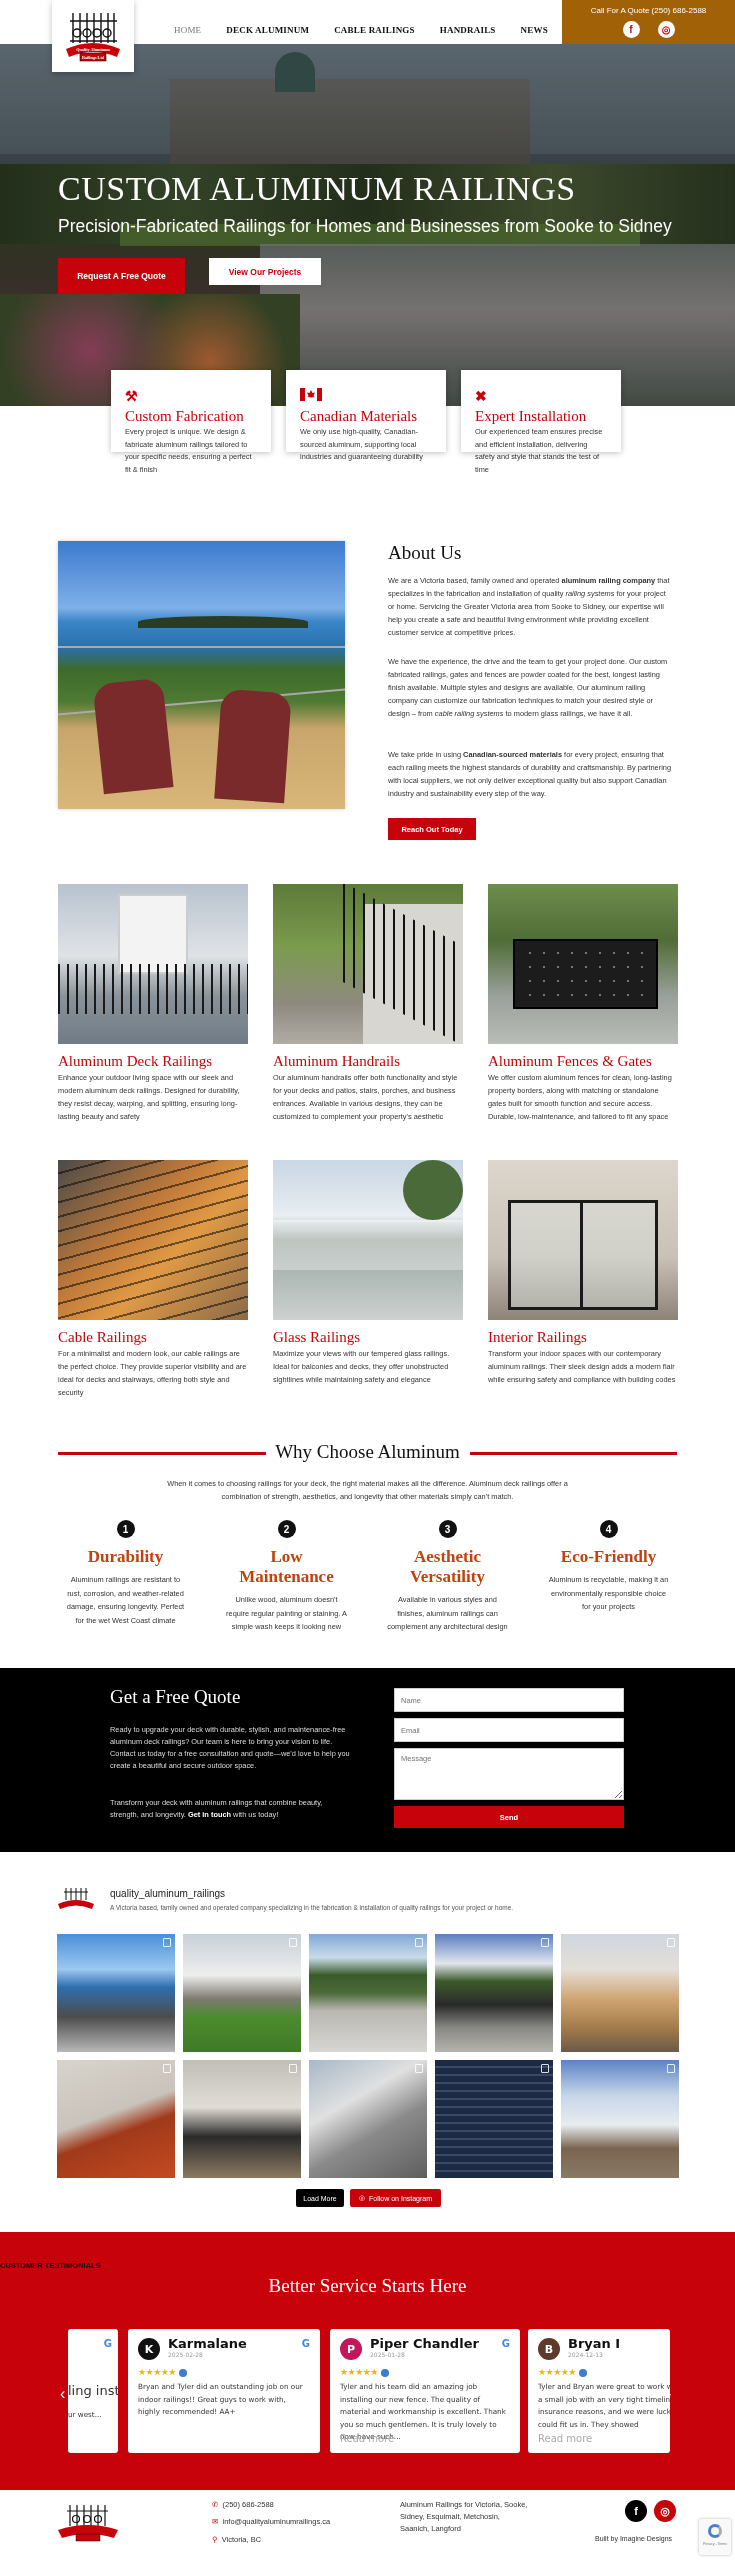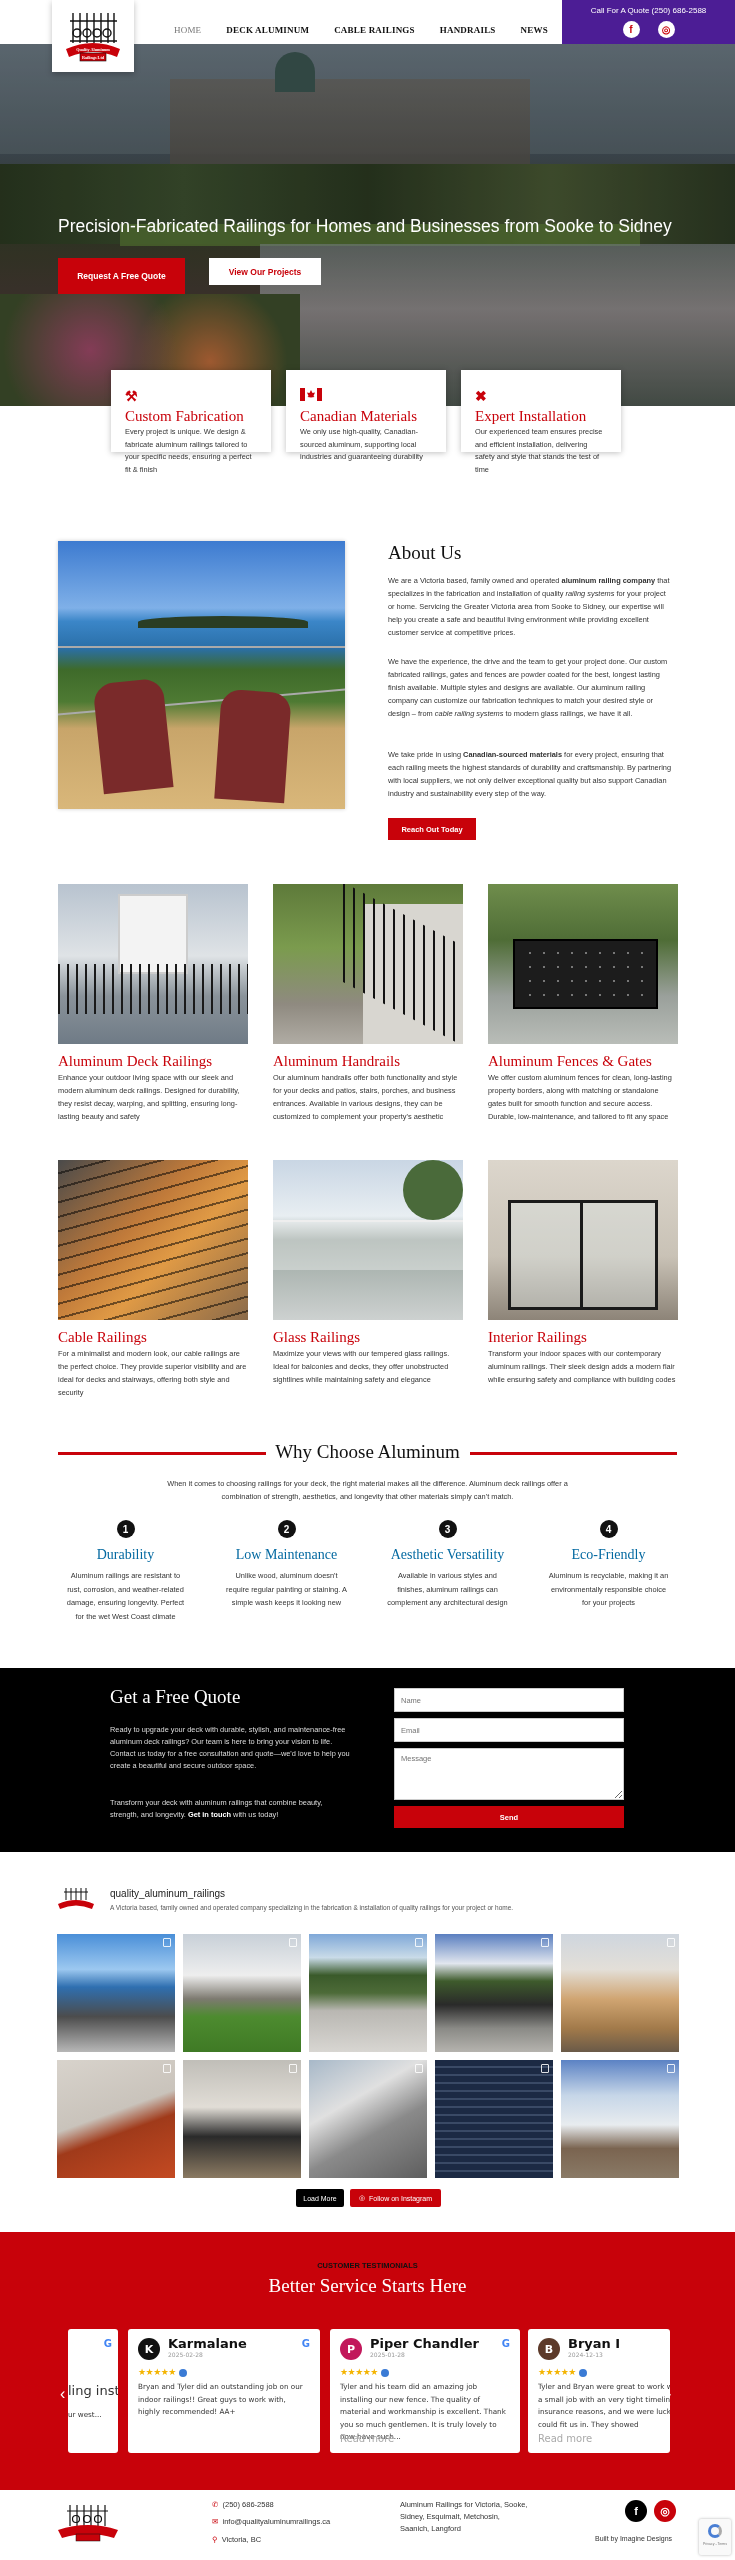--- a/index.html
+++ b/index.html
@@ -4,21 +4,21 @@
 <style>
 *{box-sizing:border-box;margin:0;padding:0}
 body{width:735px;height:2560px;overflow:hidden;background:#fff;font-family:"Liberation Sans",sans-serif;color:#333;position:relative}
 .red{color:#c8020a}
 
 .header{position:absolute;top:0;left:0;width:735px;height:44px;background:#fff;z-index:5}
 .logo-box{position:absolute;left:52px;top:0;width:82px;height:72px;background:#fff;box-shadow:0 2px 6px rgba(0,0,0,.25);z-index:6;display:flex;align-items:center;justify-content:center}
 .nav{position:absolute;left:174px;top:25px;display:flex;gap:0}
 .nav a{font-family:"Liberation Serif",serif;font-size:9px;font-weight:bold;color:#111;text-decoration:none;margin-right:25px;letter-spacing:.2px}
 .nav a.active{color:#777;font-weight:normal}
-.topbar{position:absolute;right:0;top:0;width:173px;height:44px;background:#4c1d95;color:#fff;text-align:center}
+.topbar{position:absolute;right:0;top:0;width:173px;height:44px;background:#a16207;color:#fff;text-align:center}
 .topbar .call{font-size:8px;margin-top:6px;display:block}
 .topbar .socials{display:flex;justify-content:center;gap:18px;margin-top:6px}
 .circ{width:17px;height:17px;border-radius:50%;background:#fff;color:#c8020a;display:flex;align-items:center;justify-content:center;font-size:10px;font-weight:bold}
 
 .hero{position:absolute;top:44px;left:0;width:735px;height:362px;background:linear-gradient(180deg,#5d6a73 0%,#46525a 30%,#3a3d2b 55%,#4a3a36 75%,#2e3a24 100%);overflow:hidden}
 .hero .sky{position:absolute;left:0;top:0;width:735px;height:110px;background:linear-gradient(180deg,#6e7c86,#56636a)}
 .hero .bldg{position:absolute;left:170px;top:35px;width:360px;height:110px;background:linear-gradient(180deg,#6b6a66,#4e4b45);opacity:.9}
 .hero .dome{position:absolute;left:275px;top:8px;width:40px;height:40px;border-radius:50% 50% 0 0;background:#3c5752}
 .hero .trees{position:absolute;left:0;top:120px;width:735px;height:80px;background:linear-gradient(90deg,#2c3a22,#3d5130,#2c3a22,#4a5a35,#2e3b25)}
 .hero .lawn{position:absolute;left:120px;top:180px;width:520px;height:22px;background:#5b7a37;opacity:.8}
@@ -45,39 +45,39 @@
 .svc{position:absolute;width:190px}
 .svc .img{height:160px;width:190px;overflow:hidden;position:relative}
 .svc h3{font-family:"Liberation Serif",serif;color:#c8020a;font-size:15px;font-weight:normal;margin-top:9px}
 .svc p{font-size:7.4px;line-height:13px;color:#333;margin-top:1px}
 
 .why-line{position:absolute;top:1452px;height:3px;background:#c8020a}
 .why h2{position:absolute;left:0;width:735px;top:1441px;text-align:center;font-family:"Liberation Serif",serif;font-size:19px;font-weight:normal;color:#111}
 .why .intro{position:absolute;left:150px;width:435px;top:1477px;text-align:center;font-size:7.4px;line-height:13px}
 .wcol{position:absolute;top:1520px;width:125px;text-align:center}
 .wcol .num{width:18px;height:18px;border-radius:50%;background:#111;color:#fff;font-size:10px;font-weight:bold;margin:0 auto;display:flex;align-items:center;justify-content:center}
-.wcol h4{font-family:"Liberation Serif",serif;color:#0369a1;font-size:14px;font-weight:normal;margin-top:9px}
+.wcol h4{font-family:"Liberation Serif",serif;color:#c2410c;font-size:17px;font-weight:bold;margin-top:9px}
 .wcol p{font-size:7.4px;line-height:13.5px;margin-top:6px}
 
 .quote{position:absolute;top:1668px;left:0;width:735px;height:184px;background:#000;color:#eee}
 .quote h2{position:absolute;left:110px;top:18px;font-family:"Liberation Serif",serif;font-size:19px;font-weight:normal;color:#fff}
 .quote p{position:absolute;left:110px;width:240px;font-size:7.4px;line-height:12px;color:#ddd}
 .quote input,.quote textarea{position:absolute;left:394px;width:230px;border:1px solid #ccc;background:#fff;font-size:7.5px;padding:0 6px;font-family:"Liberation Sans",sans-serif;color:#333}
 .quote .send{position:absolute;left:394px;top:138px;width:230px;height:22px;font-size:7.5px}
 
 .insta-head{position:absolute;top:1886px;left:56px}
 .insta-grid{position:absolute;top:1934px;left:57px;display:grid;grid-template-columns:repeat(5,118px);grid-auto-rows:118px;gap:8px 8px}
 .insta-grid .t{position:relative;overflow:hidden}
 .insta-grid .t .ci{position:absolute;right:4px;top:4px;width:8px;height:9px;border:1px solid #fff;opacity:.85;border-radius:1px}
 .insta-btns{position:absolute;top:2189px;left:296px;display:flex;gap:6px}
 .insta-btns .lm{background:#000;color:#fff;font-size:7px;width:48px;height:18px;display:flex;align-items:center;justify-content:center;border-radius:2px}
 .insta-btns .fo{background:#c8020a;color:#fff;font-size:7px;width:91px;height:18px;display:flex;align-items:center;justify-content:center;border-radius:2px;gap:4px}
 
 .testi{position:absolute;top:2232px;left:0;width:735px;height:258px;background:#c8020a}
-.testi .kick{position:absolute;top:29px;width:735px;text-align:center;font-size:7.5px;font-weight:bold;color:#111}
+.testi .kick{position:absolute;top:29px;width:735px;font-size:7.5px;font-weight:bold;color:#111}
 .testi h2{position:absolute;top:43px;width:735px;text-align:center;font-family:"Liberation Serif",serif;font-weight:normal;font-size:19px;color:#fff}
 .rcard{position:absolute;top:97px;height:124px;background:#fff;border-radius:3px;overflow:hidden;font-family:"DejaVu Sans",sans-serif}
 .rcard .av{position:absolute;left:10px;top:9px;width:22px;height:22px;border-radius:50%;display:flex;align-items:center;justify-content:center;color:#fff;font-size:11px;font-weight:bold}
 .rcard .nm{position:absolute;left:40px;top:7px;font-size:13px;font-weight:bold;color:#111}
 .rcard .dt{position:absolute;left:40px;top:22px;font-size:6px;color:#999}
 .rcard .g{position:absolute;right:10px;top:9px;font-size:10px;font-weight:bold;color:#4285f4}
 .rcard .st{position:absolute;left:10px;top:38px;font-size:9px;color:#f4b400;letter-spacing:-.5px}
 .rcard .vf{display:inline-block;width:8px;height:8px;border-radius:50%;background:#3a7bd5;margin-left:3px;vertical-align:middle}
 .rcard .tx{position:absolute;left:10px;top:52px;width:170px;font-size:7.2px;line-height:12.5px;color:#333}
 .rcard .rm{position:absolute;left:10px;top:104px;font-size:10px;color:#aaa}
@@ -133,20 +133,21 @@
 
 <section class="hero">
   <div class="sky"></div>
   <div class="bldg"></div>
   <div class="dome"></div>
   <div class="trees"></div>
   <div class="lawn"></div>
   <div class="boats"></div>
   <div class="flowers"></div>
   <div class="overlay"></div>
+  <h1>CUSTOM ALUMINUM RAILINGS</h1>
   <div class="sub">Precision-Fabricated Railings for Homes and Businesses from Sooke to Sidney</div>
   <a class="b1 btn-red">Request A Free Quote</a>
   <a class="b2">View Our Projects</a>
 </section>
 
 <div class="fcard" style="left:111px">
   <div class="ic">⚒</div>
   <h3>Custom Fabrication</h3>
   <p>Every project is unique. We design &amp; fabricate aluminum railings tailored to your specific needs, ensuring a perfect fit &amp; finish</p>
 </div>

